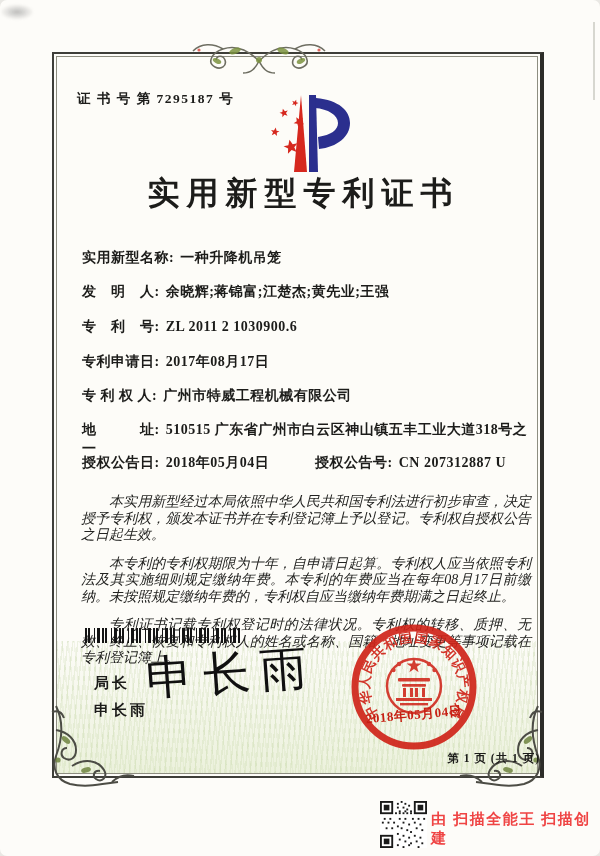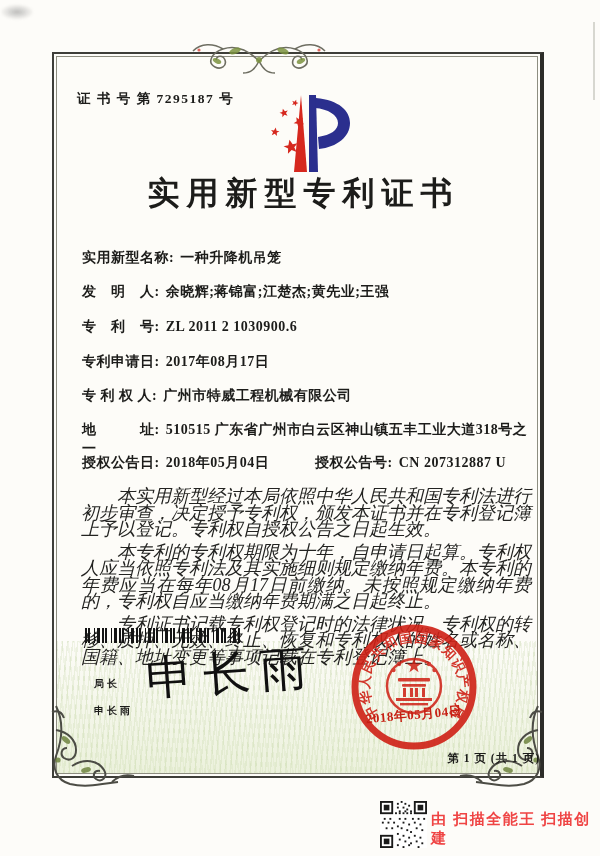--- a/index.html
+++ b/index.html
@@ -1,17 +1,17 @@
 <!DOCTYPE html>
 <html><head>
 <meta charset="utf-8">
 <style>
   html,body{margin:0;padding:0;background:#e9e8e4;}
   .stage{position:relative;width:600px;height:856px;background:#fdfcf9;overflow:hidden;
-         font-family:"Liberation Serif","DejaVu Serif",serif;color:#1c1c1a;}
+         font-family:"Liberation Serif","DejaVu Serif",serif;color:#1c1c1a;border-radius:7px;}
   
   .smudge{position:absolute;left:0;top:4px;width:34px;height:16px;
           background:radial-gradient(closest-side,rgba(110,110,110,.45),rgba(110,110,110,0));filter:blur(1px);}
   .edge-shadow{position:absolute;left:593px;top:22px;width:2px;height:78px;background:#d7d7d0;}
 
   
   .frame{position:absolute;left:52px;top:52px;width:492px;height:726px;
          border:2px solid #3e3e39;border-right:4px solid #2c2c29;box-sizing:border-box;background:#fdfcf8;}
   .frame-inner{position:absolute;left:2px;top:2px;right:2px;bottom:2px;border:1px solid #8d8d80;pointer-events:none;}
   .guilloche{position:absolute;left:3px;right:3px;bottom:3px;height:132px;
@@ -24,28 +24,28 @@
 
   .title{position:absolute;left:0;right:0;top:118px;text-align:center;
          font-size:32px;font-weight:700;letter-spacing:7px;margin-left:13px;}
 
   .frow{position:absolute;left:28px;width:462px;font-size:14px;font-weight:600;line-height:19px;letter-spacing:.5px;}
   .flabel{letter-spacing:.5px;}
   .fval{margin-left:6px;}
   .auth-right{position:absolute;left:233px;top:0;}
 
   .paras{position:absolute;left:27px;top:428px;width:450px;}
-  .paras p{margin:6px 0 4px 0;font-size:18px;line-height:16.5px;text-align:justify;
+  .paras p{margin:12px 0 4px 0;font-size:14px;line-height:16.5px;text-align:justify;
            text-indent:2em;font-style:italic;font-weight:500;color:#232321;}
 
   .barcode{position:absolute;left:31px;top:574px;width:156px;height:15px;background:
      repeating-linear-gradient(90deg,#141414 0 2px,rgba(0,0,0,0) 2px 3px,#141414 3px 5px,
        rgba(0,0,0,0) 5px 9px,#141414 9px 10px,rgba(0,0,0,0) 10px 12px,#141414 12px 15px,rgba(0,0,0,0) 15px 17px);}
 
-  .director{position:absolute;left:40px;top:616px;font-size:10px;font-weight:700;letter-spacing:3px;line-height:27px;}
+  .director{position:absolute;left:40px;top:616px;font-size:15px;font-weight:700;letter-spacing:3px;line-height:27px;}
   .signature{position:absolute;left:92px;top:588px;font-size:47px;letter-spacing:10px;color:#101010;
              transform:rotate(-4deg);font-weight:400;}
 
   .seal{position:absolute;left:295px;top:568px;width:130px;height:130px;opacity:.9;}
   .seal-date{position:absolute;left:285px;top:652px;width:150px;text-align:center;color:#c61f12;
              font-size:13px;font-weight:700;letter-spacing:.5px;transform:rotate(-5deg);}
 
   .page-info{position:absolute;left:0;right:0;top:697px;text-align:right;font-size:11.5px;
              font-weight:600;letter-spacing:1px;}
 

